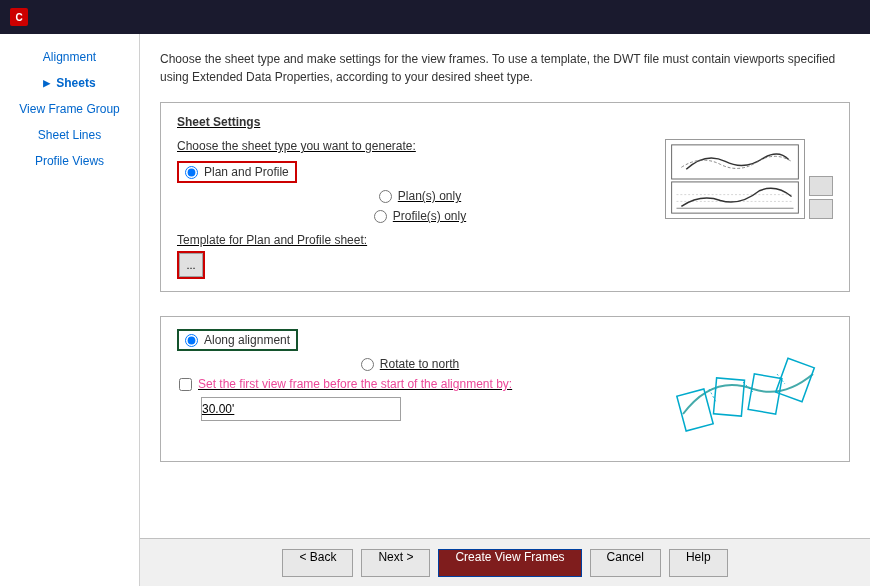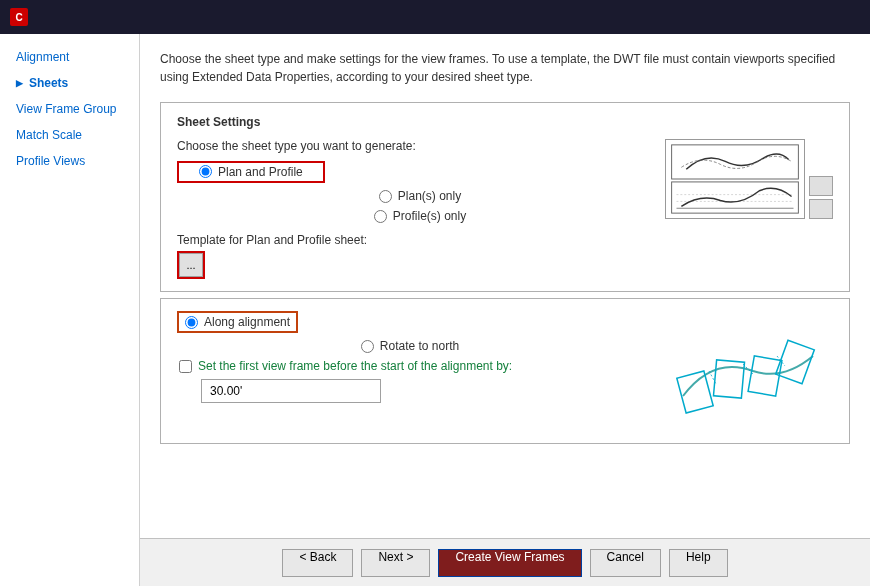--- a/index.html
+++ b/index.html
@@ -48,20 +48,21 @@
       padding: 10px 0;
     }
     .sidebar-item {
       padding: 6px 16px;
       cursor: pointer;
       color: #0066cc;
       font-size: 12px;
       display: flex;
       align-items: center;
       gap: 4px;
+      justify-content: center;
     }
     .sidebar-item.active-arrow::before {
       content: '▶';
       font-size: 9px;
       color: #0066cc;
       margin-right: 2px;
     }
     .main-content {
       flex: 1;
       display: flex;
@@ -71,22 +72,23 @@
     }
     .description-text {
       font-size: 12px;
       color: #333;
       line-height: 1.5;
       margin-bottom: 16px;
     }
     .section-box {
       border: 1px solid #b0b0b0;
       padding: 12px 16px;
-      margin-bottom: 2px;
+      margin-bottom: 20px;
       background: white;
+      text-decoration: underline;
     }
     .section-title {
       font-size: 12px;
       font-weight: bold;
       color: #333;
       margin-bottom: 10px;
     }
     .sheet-settings-content {
       display: flex;
       gap: 20px;
@@ -178,24 +180,24 @@
     .checkbox-row {
       display: flex;
       align-items: center;
       gap: 6px;
       font-size: 12px;
       color: #333;
       margin-top: 6px;
       margin-left: 2px;
     }
     .offset-input {
-      width: 180px;
+      width: 200px;
       height: 24px;
       border: 1px solid #a0a0a0;
-      padding: 2px 8px;
+      padding: 2px 0;
       font-size: 12px;
       margin-left: 24px;
       margin-top: 6px;
       display: block;
     }
     .vfp-preview {
       width: 170px;
       height: 120px;
       display: flex;
       align-items: center;
@@ -248,40 +250,40 @@
     <div class="sidebar-item">
       <span>Alignment</span>
     </div>
     <div class="sidebar-item active-arrow" style="font-weight:bold;">
       <span>Sheets</span>
     </div>
     <div class="sidebar-item">
       <span>View Frame Group</span>
     </div>
     <div class="sidebar-item">
-      <span>Match Scale</span>
+      <span>Sheet Lines</span>
     </div>
     <div class="sidebar-item">
       <span>Profile Views</span>
     </div>
   </div>
 
   <div style="flex:1; display:flex; flex-direction:column; overflow:hidden;">
     <div class="main-content">
 
       <p class="description-text">Choose the sheet type and make settings for the view frames. To use a template, the DWT file must contain viewports specified using Extended Data Properties, according to your desired sheet type.</p>
 
       <div class="section-box">
         <div class="section-title">Sheet Settings</div>
         <div class="sheet-settings-content">
           <div class="sheet-options">
             <div style="font-size:12px; color:#333; margin-bottom:8px;">Choose the sheet type you want to generate:</div>
 
             <div class="radio-group">
-              <span style="border: 2px solid #cc0000; padding: 2px 20px; display:inline-flex; align-items:flex-start; gap:6px;">
+              <span style="border: 2px solid #cc0000; padding: 2px 6px; display:inline-flex; align-items:flex-end; gap:6px;">
                 <input type="radio" name="sheetType" id="plan-profile" checked="" style="">
                 <label for="plan-profile" style="font-size:12px; color:#333; cursor:pointer;">Plan and Profile</label>
               </span>
             </div>
 
             <div class="radio-group">
               <label class="radio-label">
                 <input type="radio" name="sheetType" id="plans-only" style="">
                 <span>Plan(s) only</span>
               </label>
@@ -329,36 +331,36 @@
             </div>
           </div>
         </div>
       </div>
 
       <div class="section-box view-frame-section">
         <div class="vfp-content">
           <div class="vfp-options">
 
             <div class="radio-group">
-              <span style="border: 2px solid #c2410c; padding: 2px 6px; display:inline-flex; align-items:center; gap:6px;">
+              <span style="border: 2px solid #14532d; padding: 2px 6px; display:inline-flex; align-items:center; gap:6px;">
                 <input type="radio" name="placement" id="along-alignment" checked="" style="">
                 <label for="along-alignment" style="font-size:12px; color:#333; cursor:pointer;">Along alignment</label>
               </span>
             </div>
 
             <div class="radio-group" style="margin-top:6px;">
               <label class="radio-label">
                 <input type="radio" name="placement" id="rotate-north" style="">
                 <span>Rotate to north</span>
               </label>
             </div>
 
             <div class="checkbox-row">
               <input type="checkbox" id="set-first-frame" style="">
-              <label for="set-first-frame" style="font-size:12px; color:#15803d; cursor:pointer;">Set the first view frame before the start of the alignment by:</label>
+              <label for="set-first-frame" style="font-size:12px; color:#ec4899; cursor:pointer;">Set the first view frame before the start of the alignment by:</label>
             </div>
 
             <input type="text" class="offset-input" value="30.00'" style="">
           </div>
 
           <div class="vfp-preview">
             <svg viewBox="0 0 170 110" width="170" height="110">
 
               <path d="M 20 80 Q 50 40 90 55 Q 120 65 150 40" fill="none" stroke="#4aa" stroke-width="2"></path>
 

